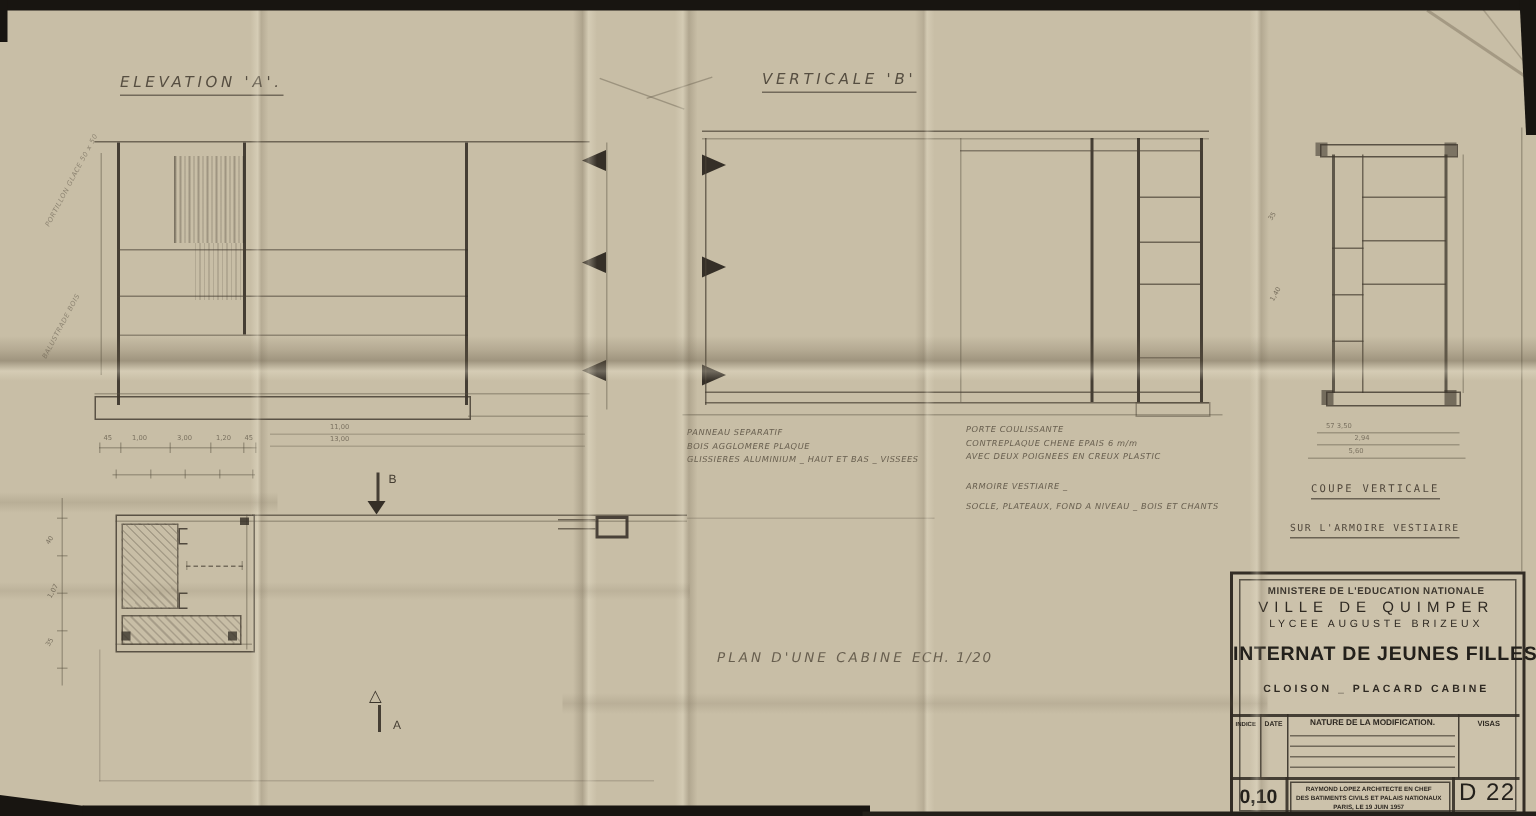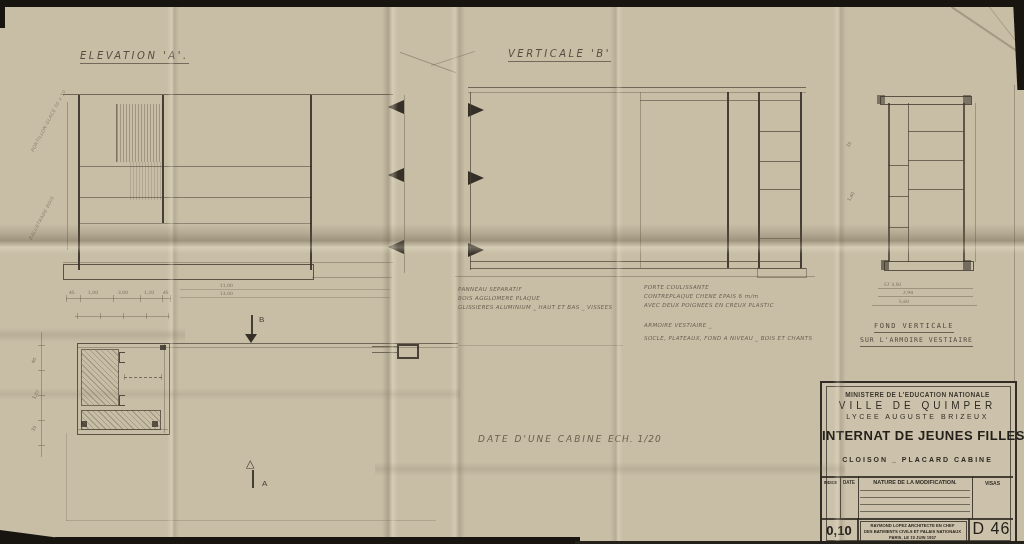--- a/index.html
+++ b/index.html
@@ -105,22 +105,22 @@
   <div>
     <div class="pt" style="left:644px;top:284px;font-size:5.5px;">PORTE COULISSANTE</div>
     <div class="pt" style="left:644px;top:293px;font-size:5.5px;">CONTREPLAQUE CHENE EPAIS 6 m/m</div>
     <div class="pt" style="left:644px;top:302px;font-size:5.5px;">AVEC DEUX POIGNEES EN CREUX PLASTIC</div>
   </div>
   <div>
     <div class="pt" style="left:644px;top:322px;font-size:5.5px;">ARMOIRE VESTIAIRE _</div>
     <div class="pt" style="left:644px;top:335px;font-size:5.5px;">SOCLE, PLATEAUX, FOND A NIVEAU _ BOIS ET CHANTS</div>
   </div>
 
-  <div class="pt" style="left:874px;top:322px;font-size:7px;letter-spacing:1.5px;color:rgba(66,58,48,.9);border-bottom:1px solid rgba(66,58,48,.7);padding-bottom:2px;font-style:normal;font-family:'DejaVu Sans Mono',monospace;">FOND VERTICALE</div>
-  <div class="pt" style="left:860px;top:336px;font-size:6.5px;letter-spacing:1px;color:rgba(66,58,48,.9);border-bottom:1px solid rgba(66,58,48,.7);padding-bottom:2px;font-style:normal;font-family:'DejaVu Sans Mono',monospace;">SUR L'ARMOIRE VESTIAIRE</div>
+  <div class="pt" style="left:874px;top:322px;font-size:7px;letter-spacing:1.5px;color:rgba(66,58,48,.9);border-bottom:1px solid rgba(66,58,48,.7);padding-bottom:2px;font-style:normal;font-family:'DejaVu Sans Mono',monospace;">COUPE VERTICALE</div>
+  <div class="pt" style="left:860px;top:348px;font-size:6.5px;letter-spacing:1px;color:rgba(66,58,48,.9);border-bottom:1px solid rgba(66,58,48,.7);padding-bottom:2px;font-style:normal;font-family:'DejaVu Sans Mono',monospace;">SUR L'ARMOIRE VESTIAIRE</div>
 
   <div class="box" style="left:880px;top:96px;width:90px;height:7px;"></div>
   <div class="a" style="left:877px;top:95px;width:8px;height:9px;background:rgba(60,53,43,.55);"></div>
   <div class="a" style="left:963px;top:95px;width:8px;height:9px;background:rgba(60,53,43,.55);"></div>
   <div class="vl" style="left:888px;top:103px;height:159px;width:2px;background:rgba(60,53,43,.75);"></div>
   <div class="vl" style="left:908px;top:103px;height:159px;"></div>
   <div class="vl" style="left:963px;top:103px;height:159px;width:2px;background:rgba(60,53,43,.75);"></div>
   <div class="vl f" style="left:975px;top:103px;height:159px;"></div>
   <div class="hl" style="left:908px;top:131px;width:56px;"></div>
   <div class="hl" style="left:908px;top:160px;width:56px;"></div>
@@ -183,21 +183,21 @@
   <div class="hl f" style="left:38px;top:370px;width:7px;"></div>
   <div class="hl f" style="left:38px;top:395px;width:7px;"></div>
   <div class="hl f" style="left:38px;top:420px;width:7px;"></div>
   <div class="hl f" style="left:38px;top:445px;width:7px;"></div>
   <div class="dim" style="left:31px;top:358px;transform:rotate(-60deg);">40</div>
   <div class="dim" style="left:31px;top:392px;transform:rotate(-60deg);">1,07</div>
   <div class="dim" style="left:31px;top:426px;transform:rotate(-60deg);">35</div>
   <div class="vl f" style="left:66px;top:433px;height:88px;opacity:.6;"></div>
   <div class="hl f" style="left:66px;top:520px;width:370px;opacity:.6;"></div>
 
-  <div class="pt" style="left:478px;top:434px;font-size:9px;letter-spacing:2px;">DATE D'UNE CABINE</div>
+  <div class="pt" style="left:478px;top:434px;font-size:9px;letter-spacing:2px;">PLAN D'UNE CABINE</div>
   <div class="pt" style="left:608px;top:434px;font-size:9px;letter-spacing:1px;">ECH. 1/20</div>
 
   <div>
     <div class="a" style="left:820px;top:381px;width:193px;height:162px;border:2px solid #332d25;background:rgba(214,206,186,.25);"></div>
     <div class="a" style="left:826px;top:386px;width:183px;height:153px;border:1px solid rgba(51,45,37,.75);"></div>
 
     <div class="st" style="left:824px;top:391px;width:187px;text-align:center;font-size:6.5px;font-weight:700;letter-spacing:.4px;opacity:.9;">MINISTERE DE L'EDUCATION NATIONALE</div>
     <div class="st" style="left:824px;top:400px;width:187px;text-align:center;font-size:10px;letter-spacing:4px;">VILLE DE QUIMPER</div>
     <div class="st" style="left:824px;top:413px;width:187px;text-align:center;font-size:7px;letter-spacing:2.5px;">LYCEE AUGUSTE BRIZEUX</div>
     <div class="st" style="left:822px;top:428px;width:191px;text-align:center;font-size:13px;font-weight:700;letter-spacing:.5px;color:#23201b;">INTERNAT DE JEUNES FILLES.</div>
@@ -217,21 +217,21 @@
     <div class="hl" style="left:860px;top:511px;width:110px;background:rgba(51,45,37,.6);"></div>
     <div class="hl d" style="left:820px;top:518px;width:193px;height:2px;"></div>
 
     <div class="st" style="left:822px;top:523px;width:34px;text-align:center;font-size:13px;font-weight:700;color:#23201b;">0,10</div>
     <div class="vl d" style="left:857px;top:518px;height:26px;width:1.5px;"></div>
     <div class="a" style="left:860px;top:521px;width:105px;height:19px;border:1px solid rgba(45,40,33,.8);"></div>
     <div class="st" style="left:861px;top:523px;width:103px;text-align:center;font-size:4.2px;font-weight:700;">RAYMOND LOPEZ ARCHITECTE EN CHEF</div>
     <div class="st" style="left:861px;top:529px;width:103px;text-align:center;font-size:4.2px;font-weight:700;">DES BATIMENTS CIVILS ET PALAIS NATIONAUX</div>
     <div class="st" style="left:861px;top:535px;width:103px;text-align:center;font-size:4.2px;font-weight:700;">PARIS, LE 19 JUIN 1957</div>
     <div class="vl d" style="left:968px;top:518px;height:26px;width:1.5px;"></div>
-    <div class="st" style="left:970px;top:520px;width:43px;text-align:center;font-size:16px;color:#23201b;letter-spacing:1px;">D 46</div>
+    <div class="st" style="left:970px;top:520px;width:43px;text-align:center;font-size:16px;color:#23201b;letter-spacing:1px;">D 22</div>
   </div>
 
   <div class="vl f" style="left:1014px;top:85px;height:296px;"></div>
 
   <div class="fold" style="left:167px;top:0;width:12px;height:544px;background:linear-gradient(90deg,transparent,rgba(238,231,210,.35) 40%,rgba(118,106,86,.22) 60%,transparent);"></div>
   <div class="fold" style="left:382px;top:0;width:16px;height:544px;background:linear-gradient(90deg,transparent,rgba(112,100,80,.30) 40%,rgba(238,231,210,.35) 65%,transparent);"></div>
   <div class="fold" style="left:450px;top:0;width:15px;height:544px;background:linear-gradient(90deg,transparent,rgba(238,231,210,.30) 35%,rgba(112,100,80,.26) 62%,transparent);"></div>
   <div class="fold" style="left:610px;top:0;width:13px;height:544px;background:linear-gradient(90deg,transparent,rgba(112,100,80,.20) 45%,rgba(238,231,210,.30) 62%,transparent);"></div>
   <div class="fold" style="left:833px;top:0;width:13px;height:544px;background:linear-gradient(90deg,transparent,rgba(238,231,210,.30) 38%,rgba(112,100,80,.24) 60%,transparent);"></div>
   <div class="fold" style="left:0;top:224px;width:1024px;height:30px;background:linear-gradient(180deg,transparent,rgba(104,92,72,.20) 30%,rgba(92,81,62,.38) 55%,rgba(240,233,211,.32) 78%,transparent);"></div>

